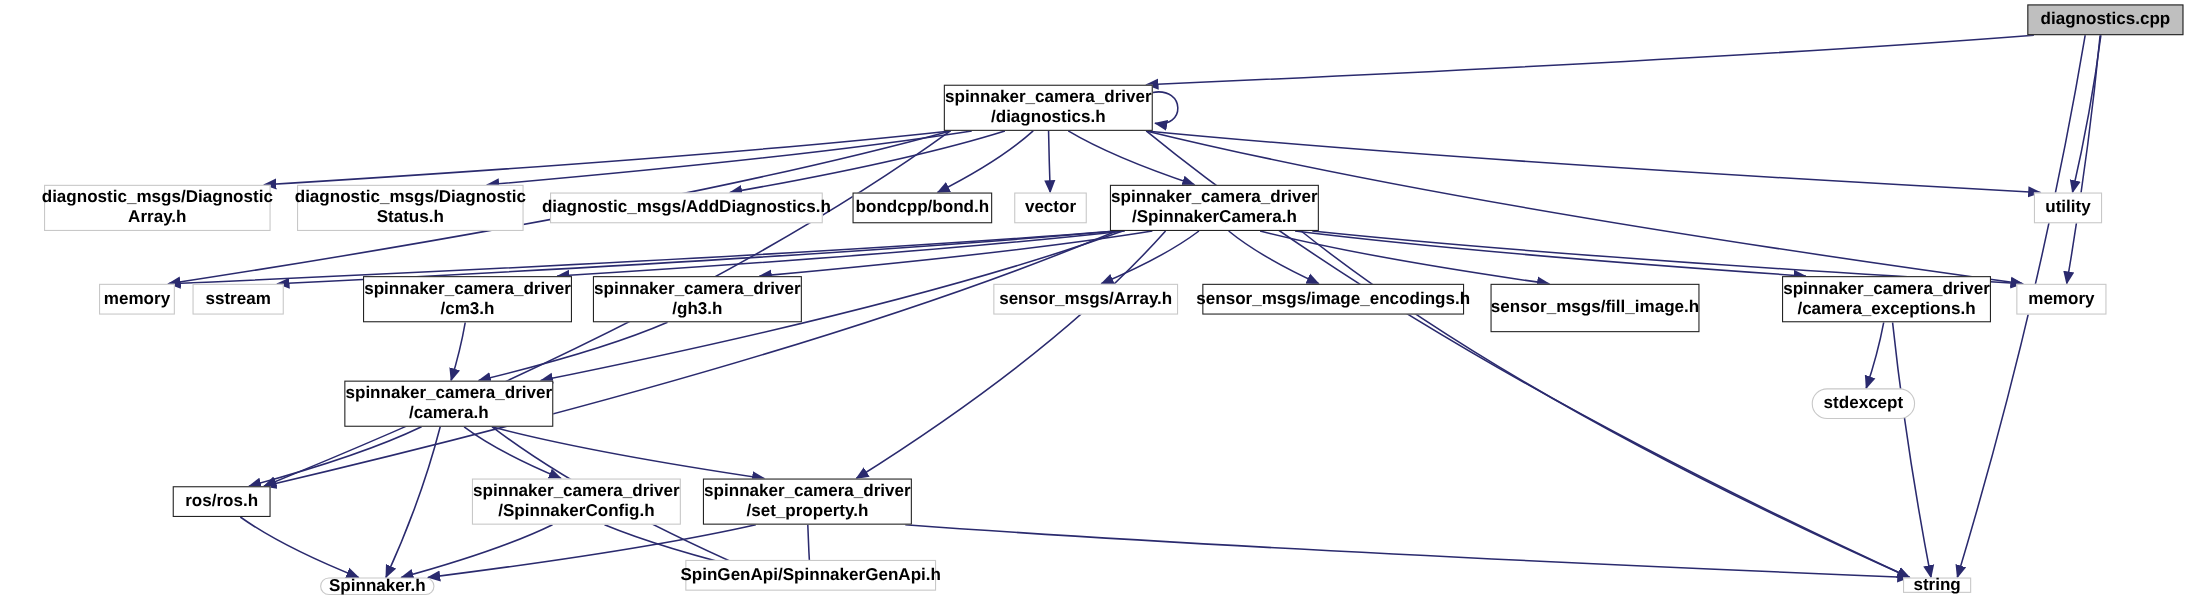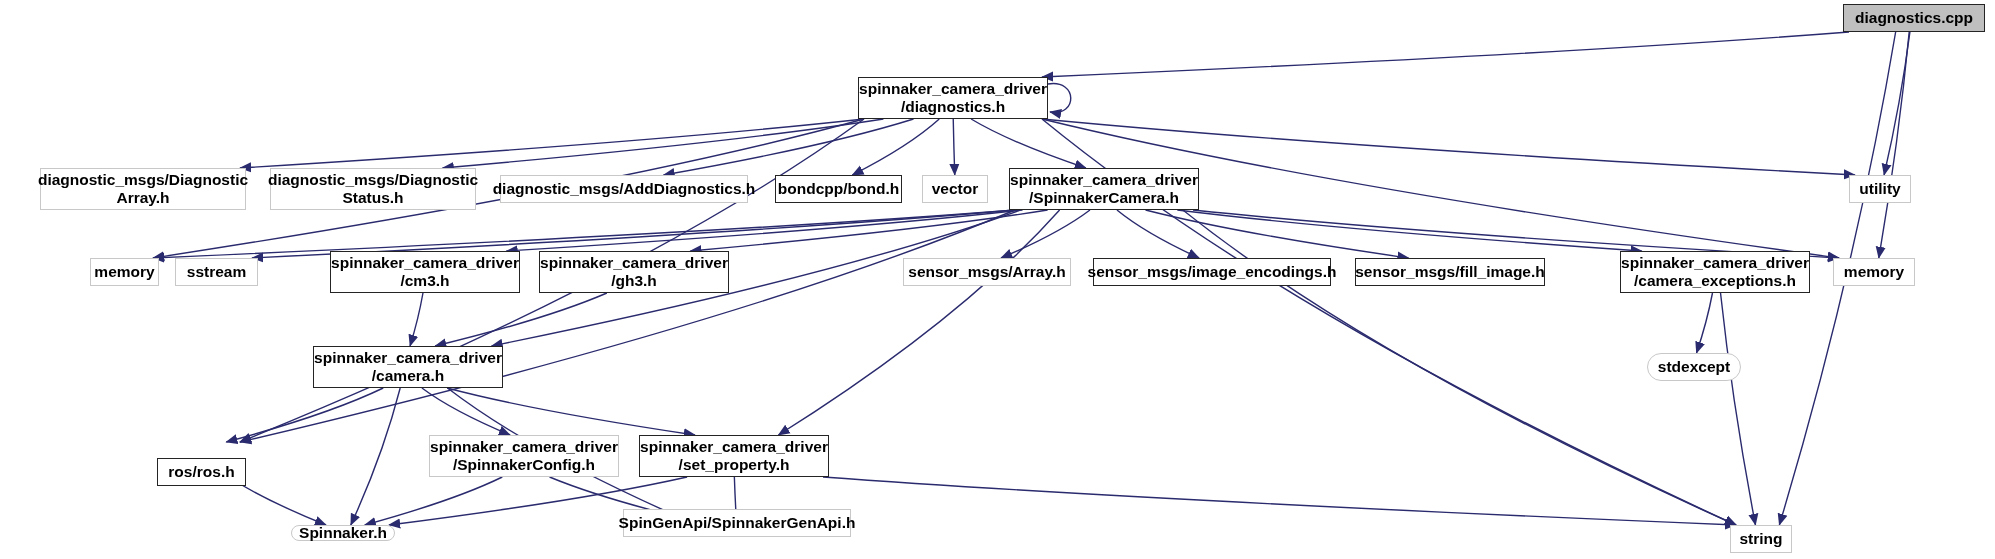--- a/index.html
+++ b/index.html
@@ -126,29 +126,29 @@
 /SpinnakerCamera.h</span></div>
       <div class="graph-node" style="left: 1849px; top: 175px; width: 62px; height: 28px;"><span class="node-label">utility</span></div>
       <div class="graph-node" style="left: 90px; top: 258px; width: 69px; height: 28px;"><span class="node-label">memory</span></div>
       <div class="graph-node" style="left: 175px; top: 258px; width: 83px; height: 28px;"><span class="node-label">sstream</span></div>
       <div class="graph-node strong" style="left: 330px; top: 251px; width: 190px; height: 42px;"><span class="node-label">spinnaker_camera_driver
 /cm3.h</span></div>
       <div class="graph-node strong" style="left: 539px; top: 251px; width: 190px; height: 42px;"><span class="node-label">spinnaker_camera_driver
 /gh3.h</span></div>
       <div class="graph-node" style="left: 903px; top: 258px; width: 168px; height: 28px;"><span class="node-label">sensor_msgs/Array.h</span></div>
       <div class="graph-node strong" style="left: 1093px; top: 258px; width: 238px; height: 28px;"><span class="node-label">sensor_msgs/image_encodings.h</span></div>
-      <div class="graph-node strong" style="left: 1355px; top: 258px; width: 190px; height: 28px; text-align: center;"><span class="node-label">sensor_msgs/fill_image.h</span></div>
+      <div class="graph-node strong" style="left: 1355px; top: 258px; width: 190px; height: 44px; text-align: center;"><span class="node-label">sensor_msgs/fill_image.h</span></div>
       <div class="graph-node strong" style="left: 1620px; top: 251px; width: 190px; height: 42px;"><span class="node-label">spinnaker_camera_driver
 /camera_exceptions.h</span></div>
       <div class="graph-node" style="left: 1833px; top: 258px; width: 82px; height: 28px;"><span class="node-label">memory</span></div>
       <div class="graph-node strong" style="left: 313px; top: 346px; width: 190px; height: 42px;"><span class="node-label">spinnaker_camera_driver
 /camera.h</span></div>
       <div class="graph-node" style="left: 1647px; top: 353px; width: 94px; height: 28px; border-radius: 14px;"><span class="node-label">stdexcept</span></div>
-      <div class="graph-node strong" style="left: 157px; top: 442px; width: 89px; height: 28px; margin-top: 16px;"><span class="node-label">ros/ros.h</span></div>
+      <div class="graph-node strong" style="left: 157px; top: 442px; width: 89px; height: 28px;"><span class="node-label">ros/ros.h</span></div>
       <div class="graph-node" style="left: 429px; top: 435px; width: 190px; height: 42px;"><span class="node-label">spinnaker_camera_driver
 /SpinnakerConfig.h</span></div>
       <div class="graph-node strong" style="left: 639px; top: 435px; width: 190px; height: 42px;"><span class="node-label">spinnaker_camera_driver
 /set_property.h</span></div>
       <div class="graph-node" style="left: 291px; top: 525px; width: 104px; height: 16px; border-radius: 12px;"><span class="node-label">Spinnaker.h</span></div>
       <div class="graph-node" style="left: 623px; top: 509px; width: 228px; height: 28px;"><span class="node-label">SpinGenApi/SpinnakerGenApi.h</span></div>
-      <div class="graph-node" style="left: 1730px; top: 525px; width: 62px; height: 28px;"><span class="node-label">string</span></div>
+      <div class="graph-node" style="left: 1730px; top: 525px; width: 62px; height: 14px;"><span class="node-label">string</span></div>
     </div>
 </div>
 
 </body></html>

